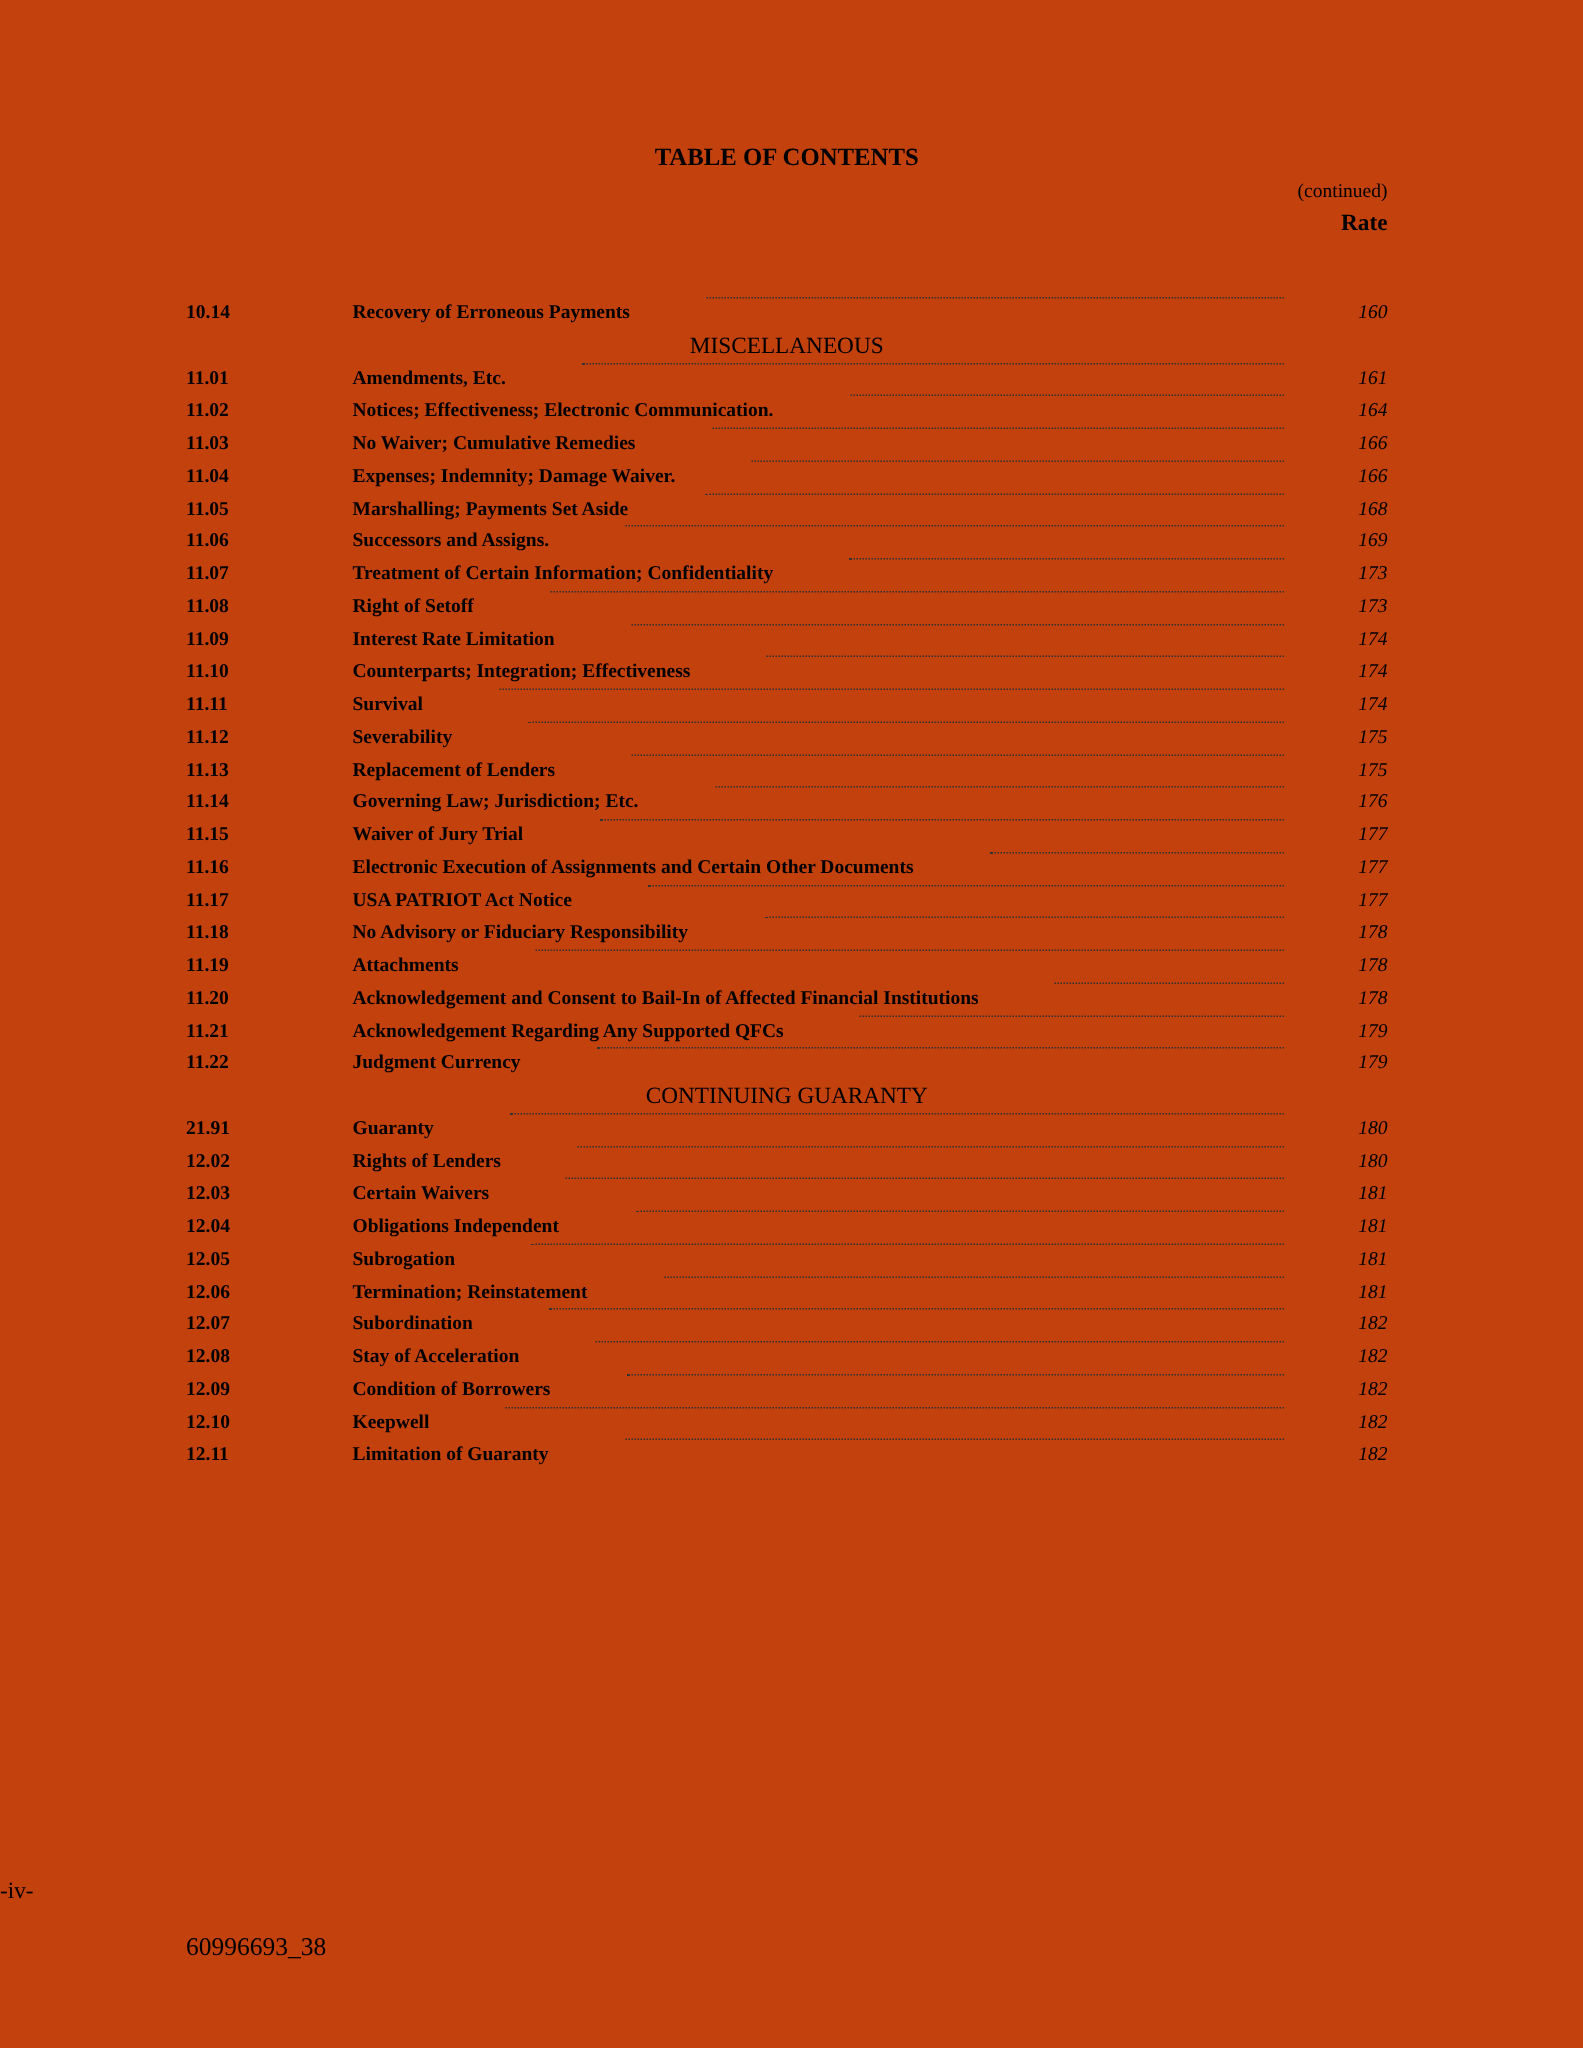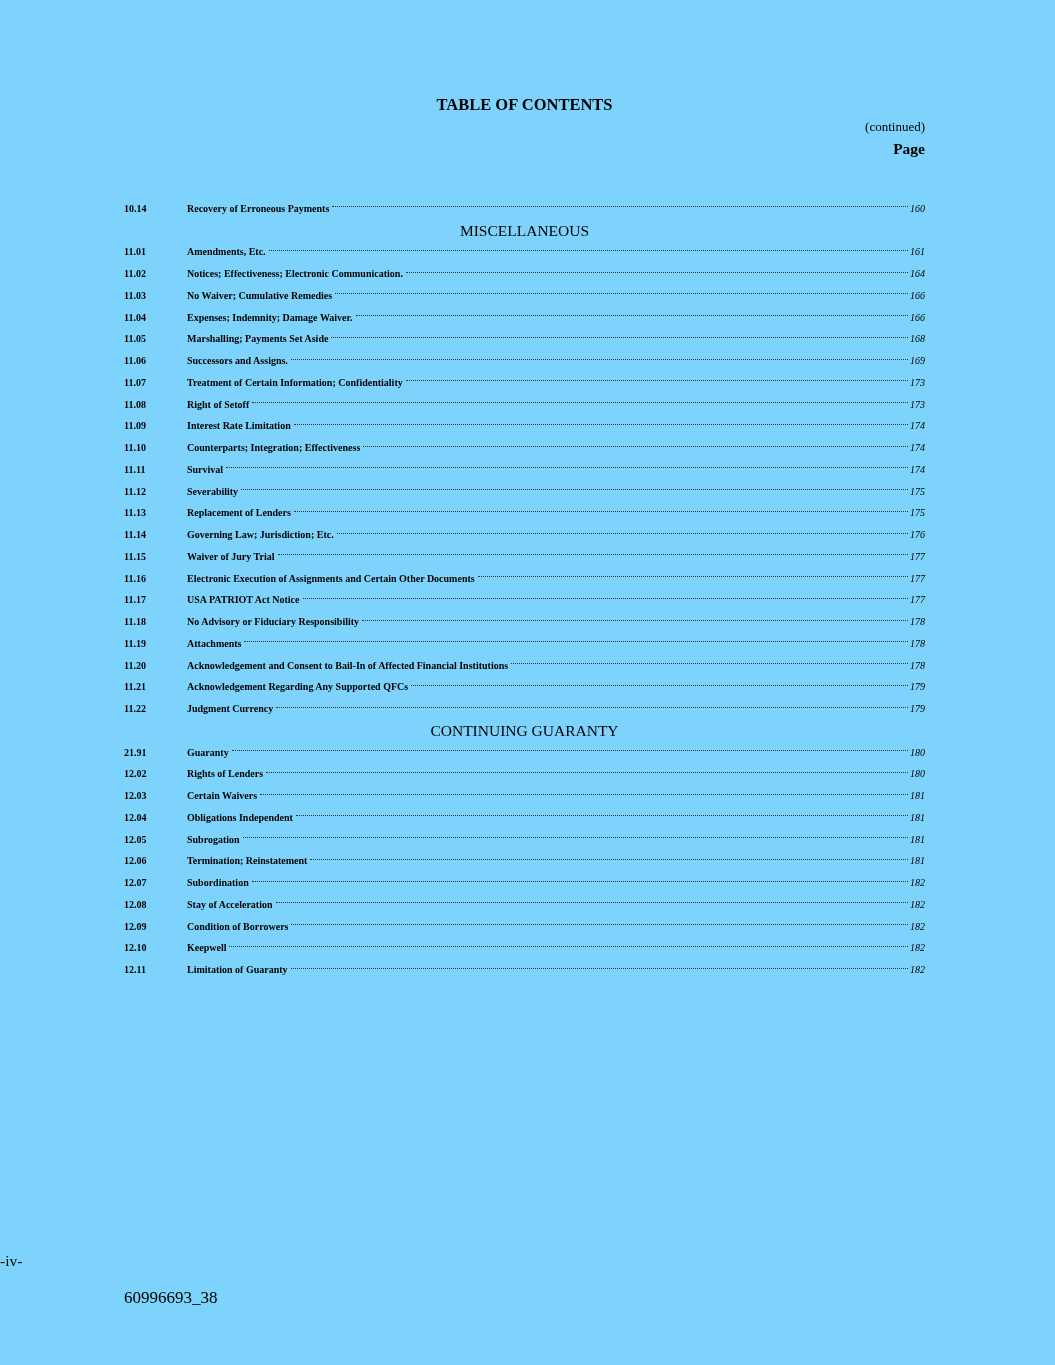--- a/index.html
+++ b/index.html
@@ -4,21 +4,21 @@
 <style>
   html, body {
     margin: 0;
     padding: 0;
     background: #ffffff;
   }
   .page {
     position: relative;
     width: 1055px;
     height: 1365px;
-    background: #7dd3fc;
+    background: #c2410c;
     font-family: "Liberation Serif", serif;
     color: #000000;
     overflow: hidden;
   }
   .content {
     position: absolute;
     left: 124px;
     top: 94px;
     width: 801px;
   }
@@ -49,23 +49,24 @@
   }
   .article-line {
     text-align: center;
     font-size: 15.5px;
     height: 21.75px;
     line-height: 21.75px;
     font-weight: normal;
   }
   .toc-row {
     display: flex;
-    align-items: center;
+    align-items: flex-start;
     height: 21.75px;
-    font-size: 10px;
+    font-size: 13px;
+    gap: 48px;
   }
   .toc-num {
     flex: none;
     width: 63px;
     font-weight: bold;
     line-height: 20px;
   }
   .toc-title {
     flex: none;
     font-weight: bold;
@@ -99,21 +100,21 @@
     font-size: 17px;
   }
 </style>
 </head>
 <body>
 
 <div class="page">
   <div class="content">
     <div class="doc-title">TABLE OF CONTENTS</div>
     <div class="doc-subtitle">(continued)</div>
-    <div class="page-label">Page</div>
+    <div class="page-label">Rate</div>
     <div class="toc-body" id="toc-body">
         <div class="toc-row">
           <span class="toc-num">10.14</span>
           <span class="toc-title">Recovery of Erroneous Payments</span>
           <span class="toc-leader"></span>
           <span class="toc-page">160</span>
         </div>
         <div class="article-line">MISCELLANEOUS</div>
         <div class="toc-row">
           <span class="toc-num">11.01</span>

